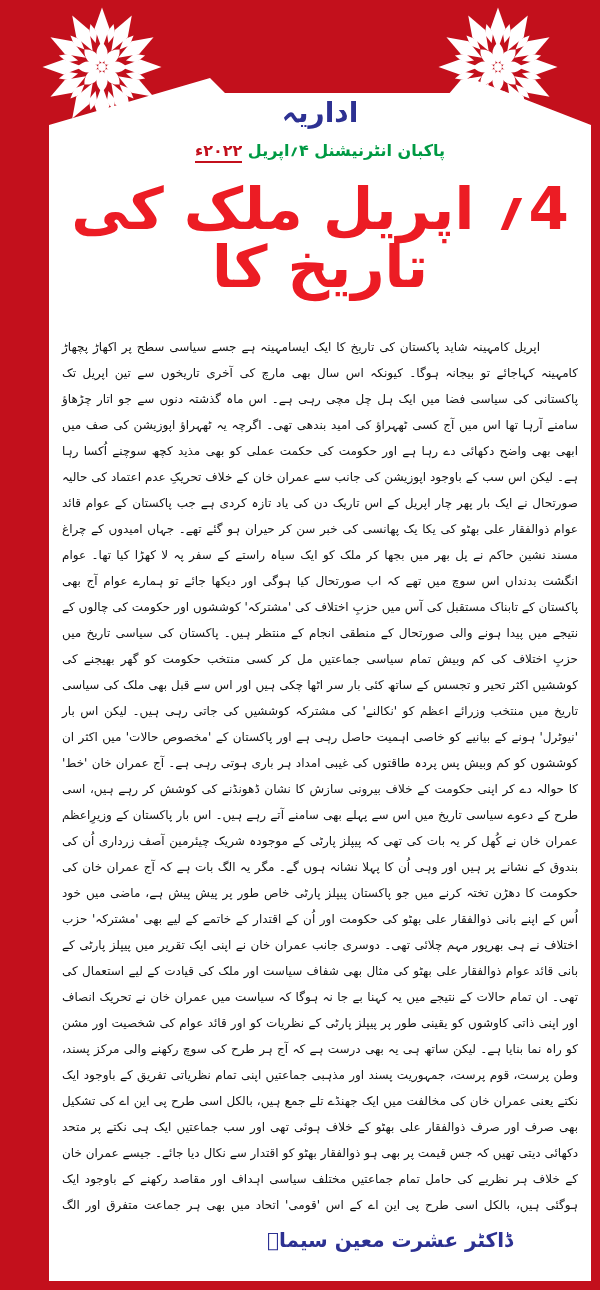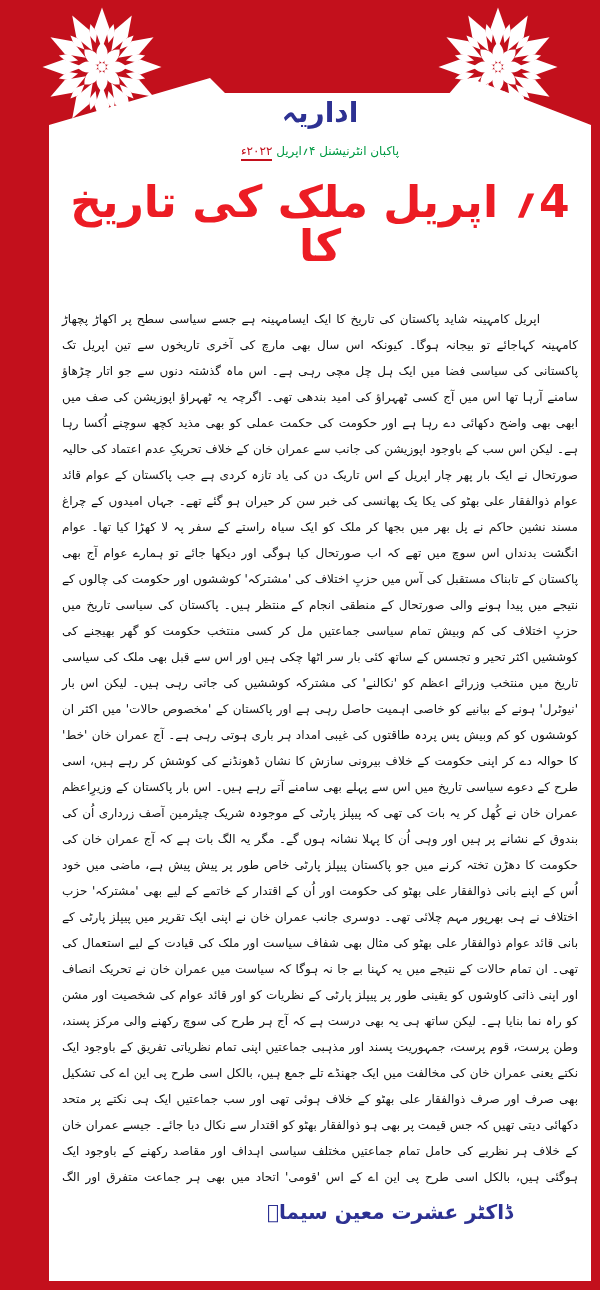--- a/index.html
+++ b/index.html
@@ -22,27 +22,27 @@
     box-sizing:border-box;
     padding-top:96px;
     text-align:center;
     margin-left:40px;
   }
   .badge{
     font-size:28px;font-weight:bold;color:#2d3192;
     line-height:34px;
   }
   .publine{
-    margin-top:6px;font-size:12px;font-weight:normal;
+    margin-top:6px;font-size:16px;font-weight:bold;
     color:#009a44;line-height:30px;
   }
   .publine .year{color:#c3101c;border-bottom:2px solid #c3101c;padding-bottom:1px;}
   .heading{
     margin:14px 20px 0 20px;
-    color:#ec1c24;font-weight:bold;font-size:44px;
+    color:#ec1c24;font-weight:bold;font-size:58px;
   }
   .heading .hl{display:block;line-height:1.0;}
   .heading .hl + .hl{margin-top:40px;}
   .bodytext{
     direction:rtl;
     margin-top:38px;
     padding:0 13px;
     font-size:12px;
     line-height:26px;
     color:#141414;

